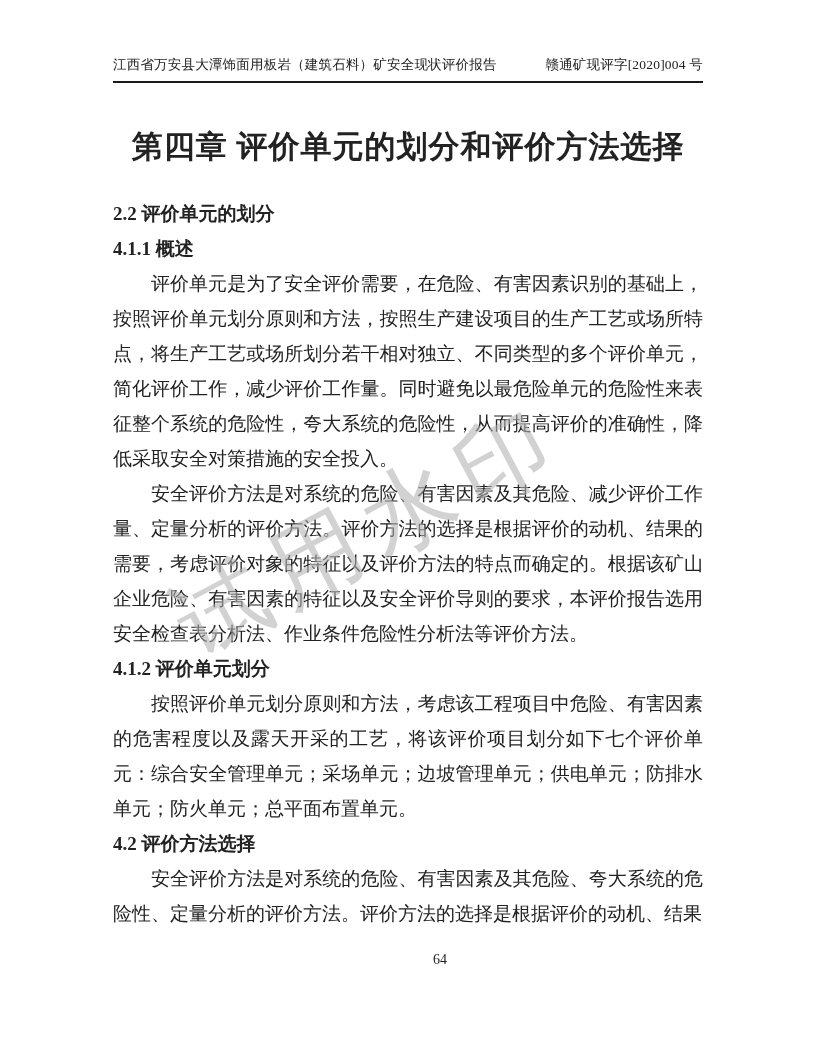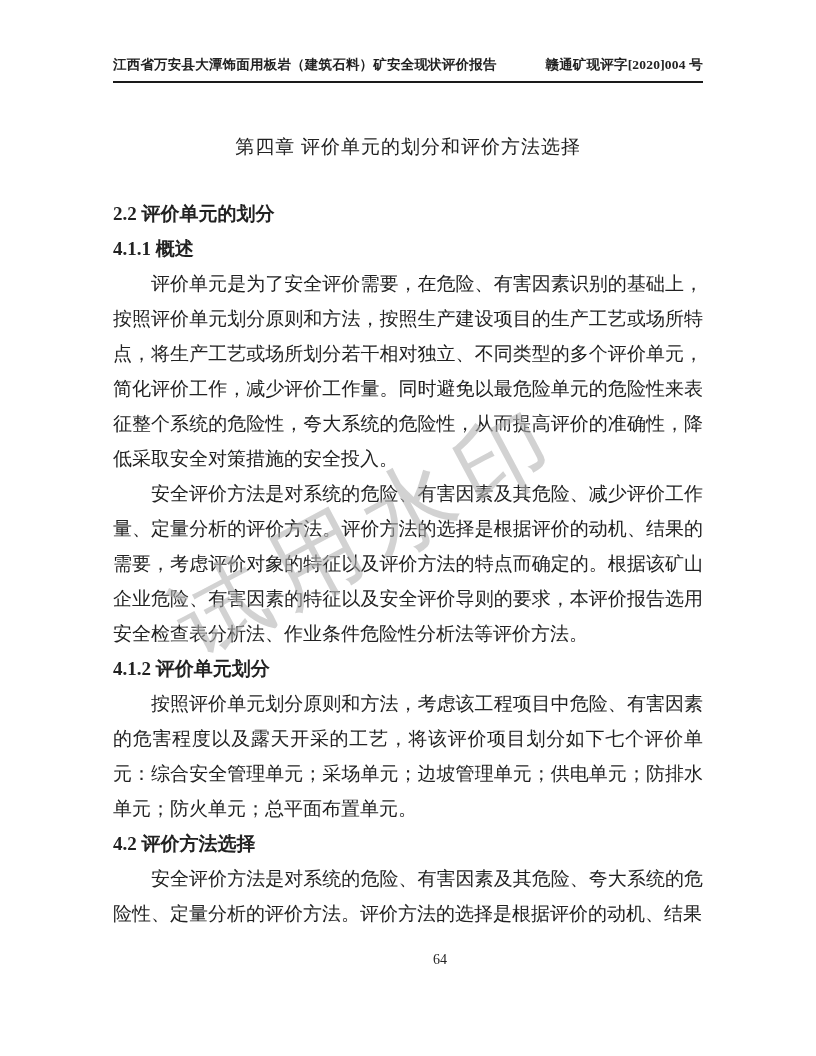--- a/index.html
+++ b/index.html
@@ -19,39 +19,39 @@
   
   .doc-header {
     position: absolute;
     left: 113px;
     width: 590px;
     top: 56px;
     display: flex;
     justify-content: space-between;
     align-items: flex-end;
     font-size: 13.5px;
-    font-weight: bold;
+    font-weight: normal;
     letter-spacing: 0.2px;
     border-bottom: 2px solid #1a1a1a;
     padding-bottom: 7px;
     white-space: nowrap;
   }
   
   .content {
     position: absolute;
     left: 113px;
     width: 590px;
     top: 0;
     z-index: 1;
   }
   .chapter-title {
     margin-top: 131px;
     text-align: center;
-    font-size: 19px;
-    font-weight: normal;
+    font-size: 31px;
+    font-weight: bold;
     line-height: 32px;
     letter-spacing: 1px;
   }
   .h-l2 {
     margin-top: 33px;
     font-size: 19px;
     font-weight: bold;
     line-height: 35px;
   }
   .h-l3 {

